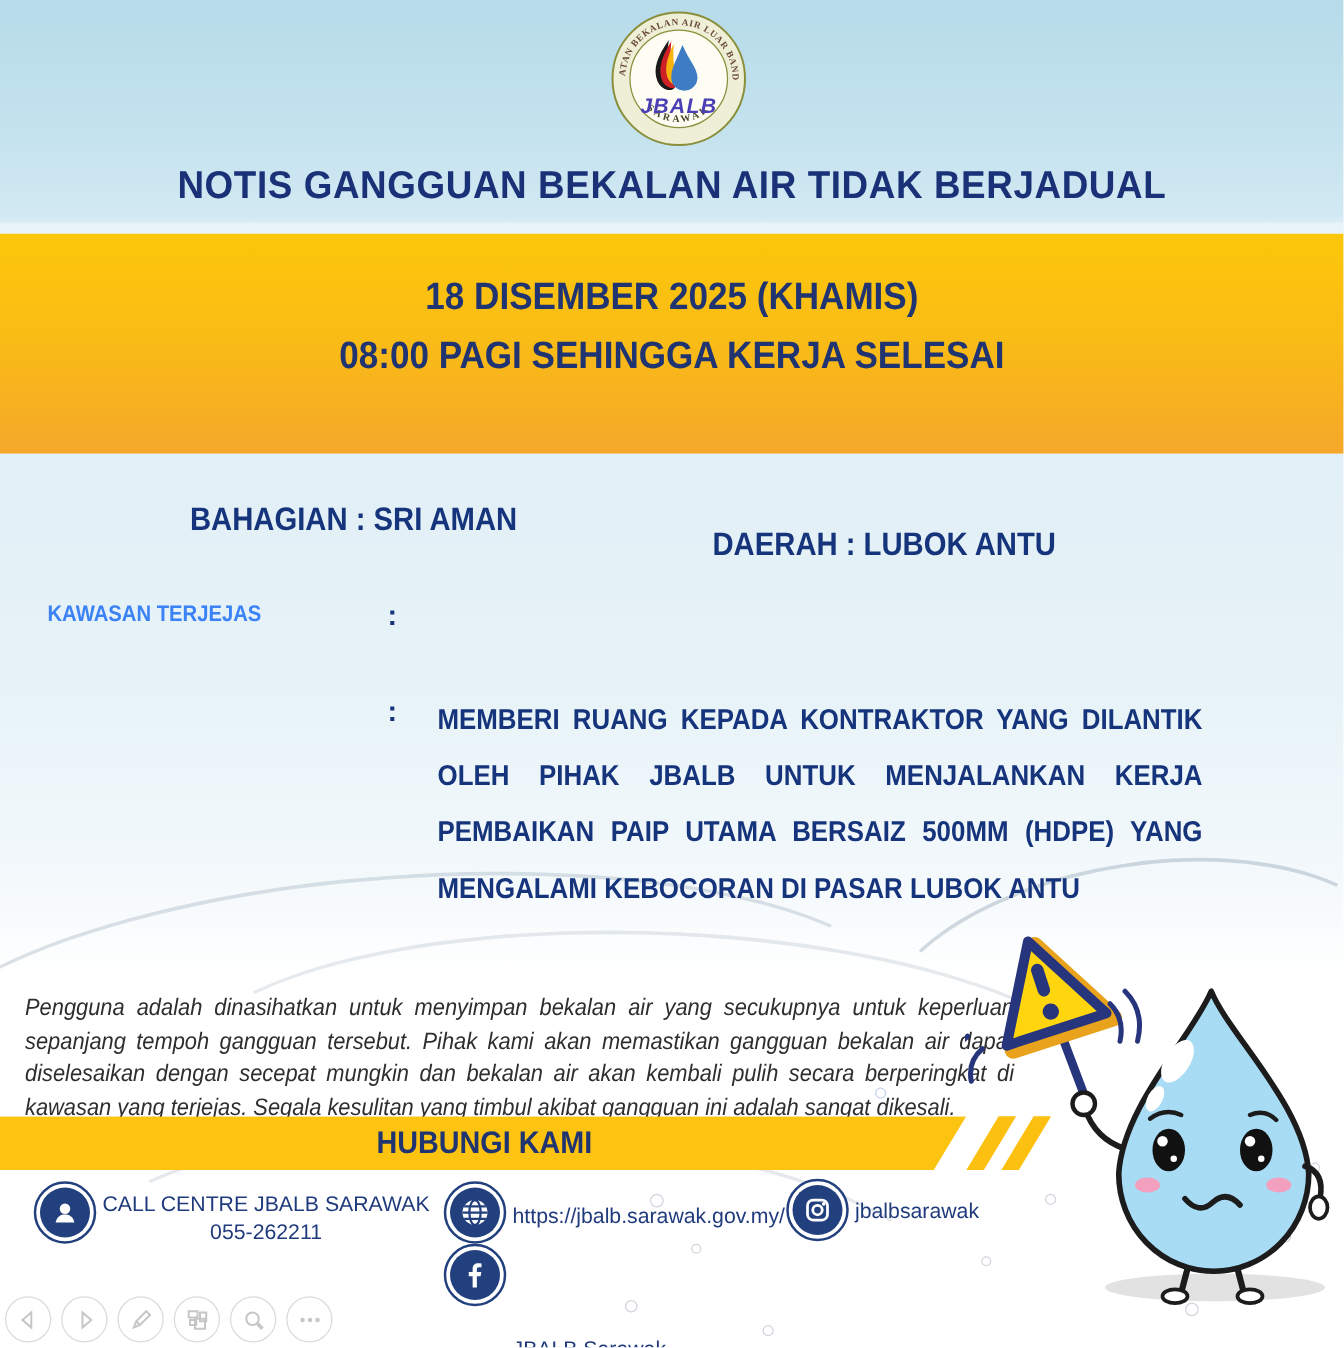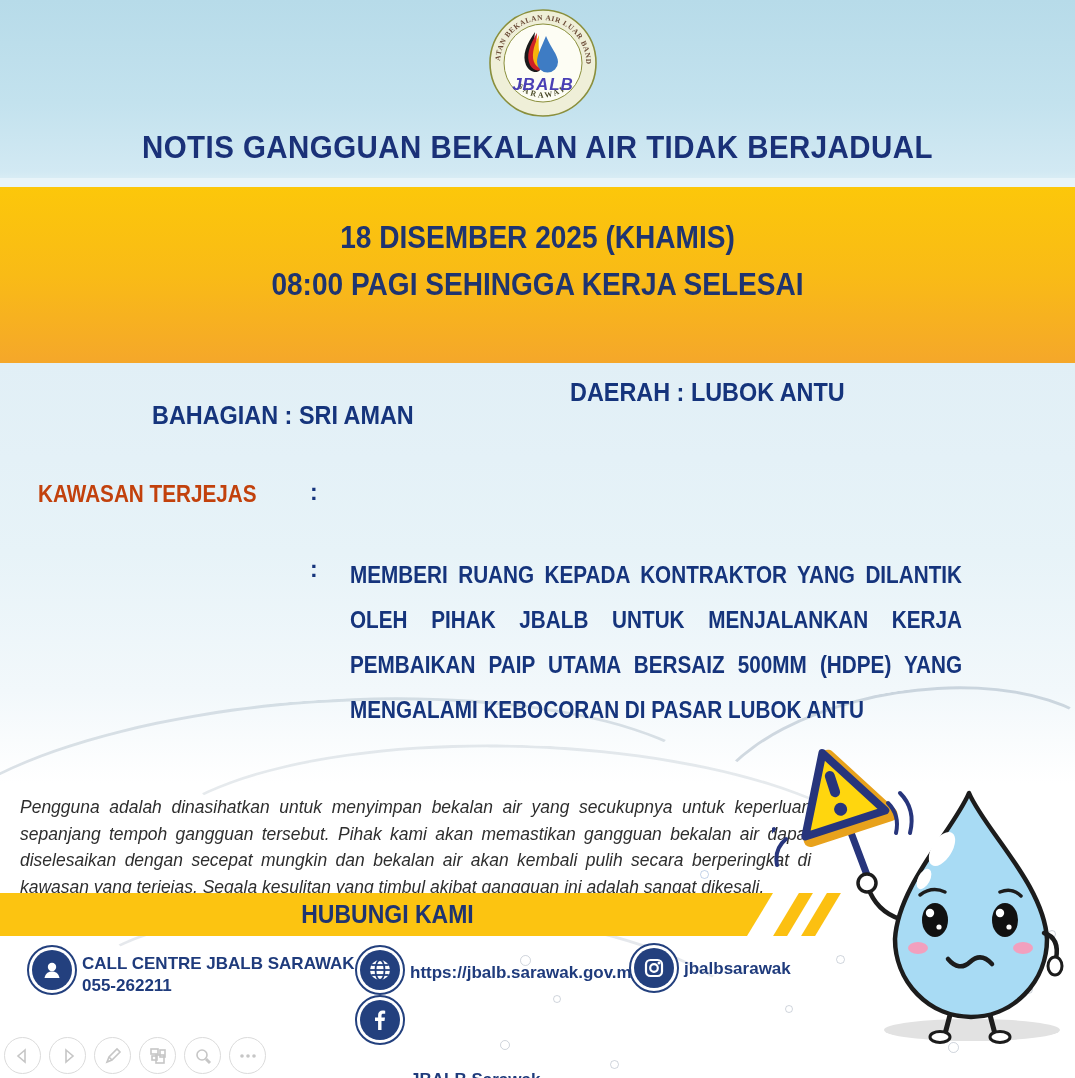--- a/index.html
+++ b/index.html
@@ -13,39 +13,39 @@
   
   .schedule{left:0;top:187px;width:1075px;height:176px;
             background:linear-gradient(180deg,#FCC70A 0%,#F9BB16 50%,#F5A72A 100%);}
   .schedule-text{left:0;top:214px;width:1075px;text-align:center;font-size:30.5px;font-weight:bold;
                  color:#1F3470;line-height:47px;transform:scaleX(0.92);}
   
   .bodybg{left:0;top:363px;width:1075px;height:420px;
           background:linear-gradient(180deg,#E1EFF6 0%,#E7F3F8 45%,#F2F8FB 78%,#ffffff 100%);}
   .cond{transform:scaleX(0.9);transform-origin:0 50%;display:inline-block;white-space:nowrap;}
   .region{font-size:26px;font-weight:bold;color:#15347C;}
-  .lbl{font-size:23px;font-weight:bold;color:#c2410c;}
+  .lbl{font-size:18px;font-weight:bold;color:#3b82f6;}
   .colon{font-size:23px;font-weight:bold;color:#15347C;}
   .val{font-size:24px;font-weight:bold;color:#15347C;}
   .para{width:680px;font-size:23px;font-weight:bold;color:#15347C;line-height:45px;
         text-align:justify;text-align-last:left;transform:scaleX(0.9);transform-origin:0 0;}
   .advisory{width:860px;font-size:19px;font-style:italic;color:#2E2E2E;line-height:26.5px;
             text-align:justify;text-align-last:left;transform:scaleX(0.92);transform-origin:0 0;}
   
   .contact-band{left:0;top:893px;width:775px;height:43px;background:#FCC411;
                 clip-path:polygon(0 0,773px 0,747px 100%,0 100%);}
   .contact-band-text{left:0;top:900px;width:775px;text-align:center;font-size:25px;font-weight:bold;
                      color:#1F3470;transform:scaleX(0.92);}
   .stripe{top:893px;width:14px;height:43px;background:#FCC011;transform:skewX(-31deg);}
   
   .cicon{width:50px;height:50px;border-radius:50%;border:2px solid #23407E;background:#fff;
          display:flex;align-items:center;justify-content:center;box-sizing:border-box;}
   .cicon .in{width:40px;height:40px;border-radius:50%;background:#23407E;display:flex;
              align-items:center;justify-content:center;}
-  .ftxt{font-size:17px;font-weight:bold;color:#1F3B7C;line-height:22px;}
+  .ftxt{font-size:17px;font-weight:normal;color:#1F3B7C;line-height:22px;text-align:center;}
   
   .arc{position:absolute;border:3px solid transparent;border-top-color:rgba(140,158,175,.30);border-radius:50%;}
   .bubble{position:absolute;border:1.5px solid rgba(150,162,178,.45);border-radius:50%;}
   
   .toolbar{left:4px;top:1037px;display:flex;gap:8px;}
   .tbtn{width:37px;height:37px;border-radius:50%;border:1.5px solid #DBDBDB;background:rgba(255,255,255,.65);
         display:flex;align-items:center;justify-content:center;box-sizing:border-box;cursor:pointer;}
   .tbtn svg{stroke:#C6C6C6;fill:none;stroke-width:1.6;}
 </style>
 </head>
@@ -103,21 +103,21 @@
     <div class="bubble" style="left:1048px;top:930px;width:6px;height:6px;"></div>
     <div class="bubble" style="left:785px;top:1005px;width:6px;height:6px;"></div>
     <div class="bubble" style="left:610px;top:1060px;width:7px;height:7px;"></div>
     <div class="bubble" style="left:430px;top:912px;width:6px;height:6px;border-color:rgba(90,130,190,.4);"></div>
     <div class="bubble" style="left:700px;top:870px;width:7px;height:7px;border-color:rgba(90,130,190,.35);"></div>
   </div>
 
   <div class="abs region" style="left:152px;top:400px;">
     <span class="cond">BAHAGIAN : SRI AMAN</span>
   </div>
-  <div class="abs region" style="left:570px;top:377px;">
+  <div class="abs region" style="left:570px;top:420px;">
     <span class="cond">DAERAH : LUBOK ANTU</span>
   </div>
 
   <div class="abs lbl" style="left:38px;top:481px;">
     <span class="cond">KAWASAN TERJEJAS</span>
   </div>
   <div class="abs colon" style="left:310px;top:479px;">:</div>
 
   <div class="abs colon" style="left:310px;top:556px;">:</div>
   <div class="abs para" style="left:350px;top:553px;">MEMBERI RUANG KEPADA KONTRAKTOR YANG DILANTIK OLEH PIHAK JBALB UNTUK MENJALANKAN KERJA PEMBAIKAN PAIP UTAMA BERSAIZ 500MM (HDPE) YANG MENGALAMI KEBOCORAN DI PASAR LUBOK ANTU</div>

